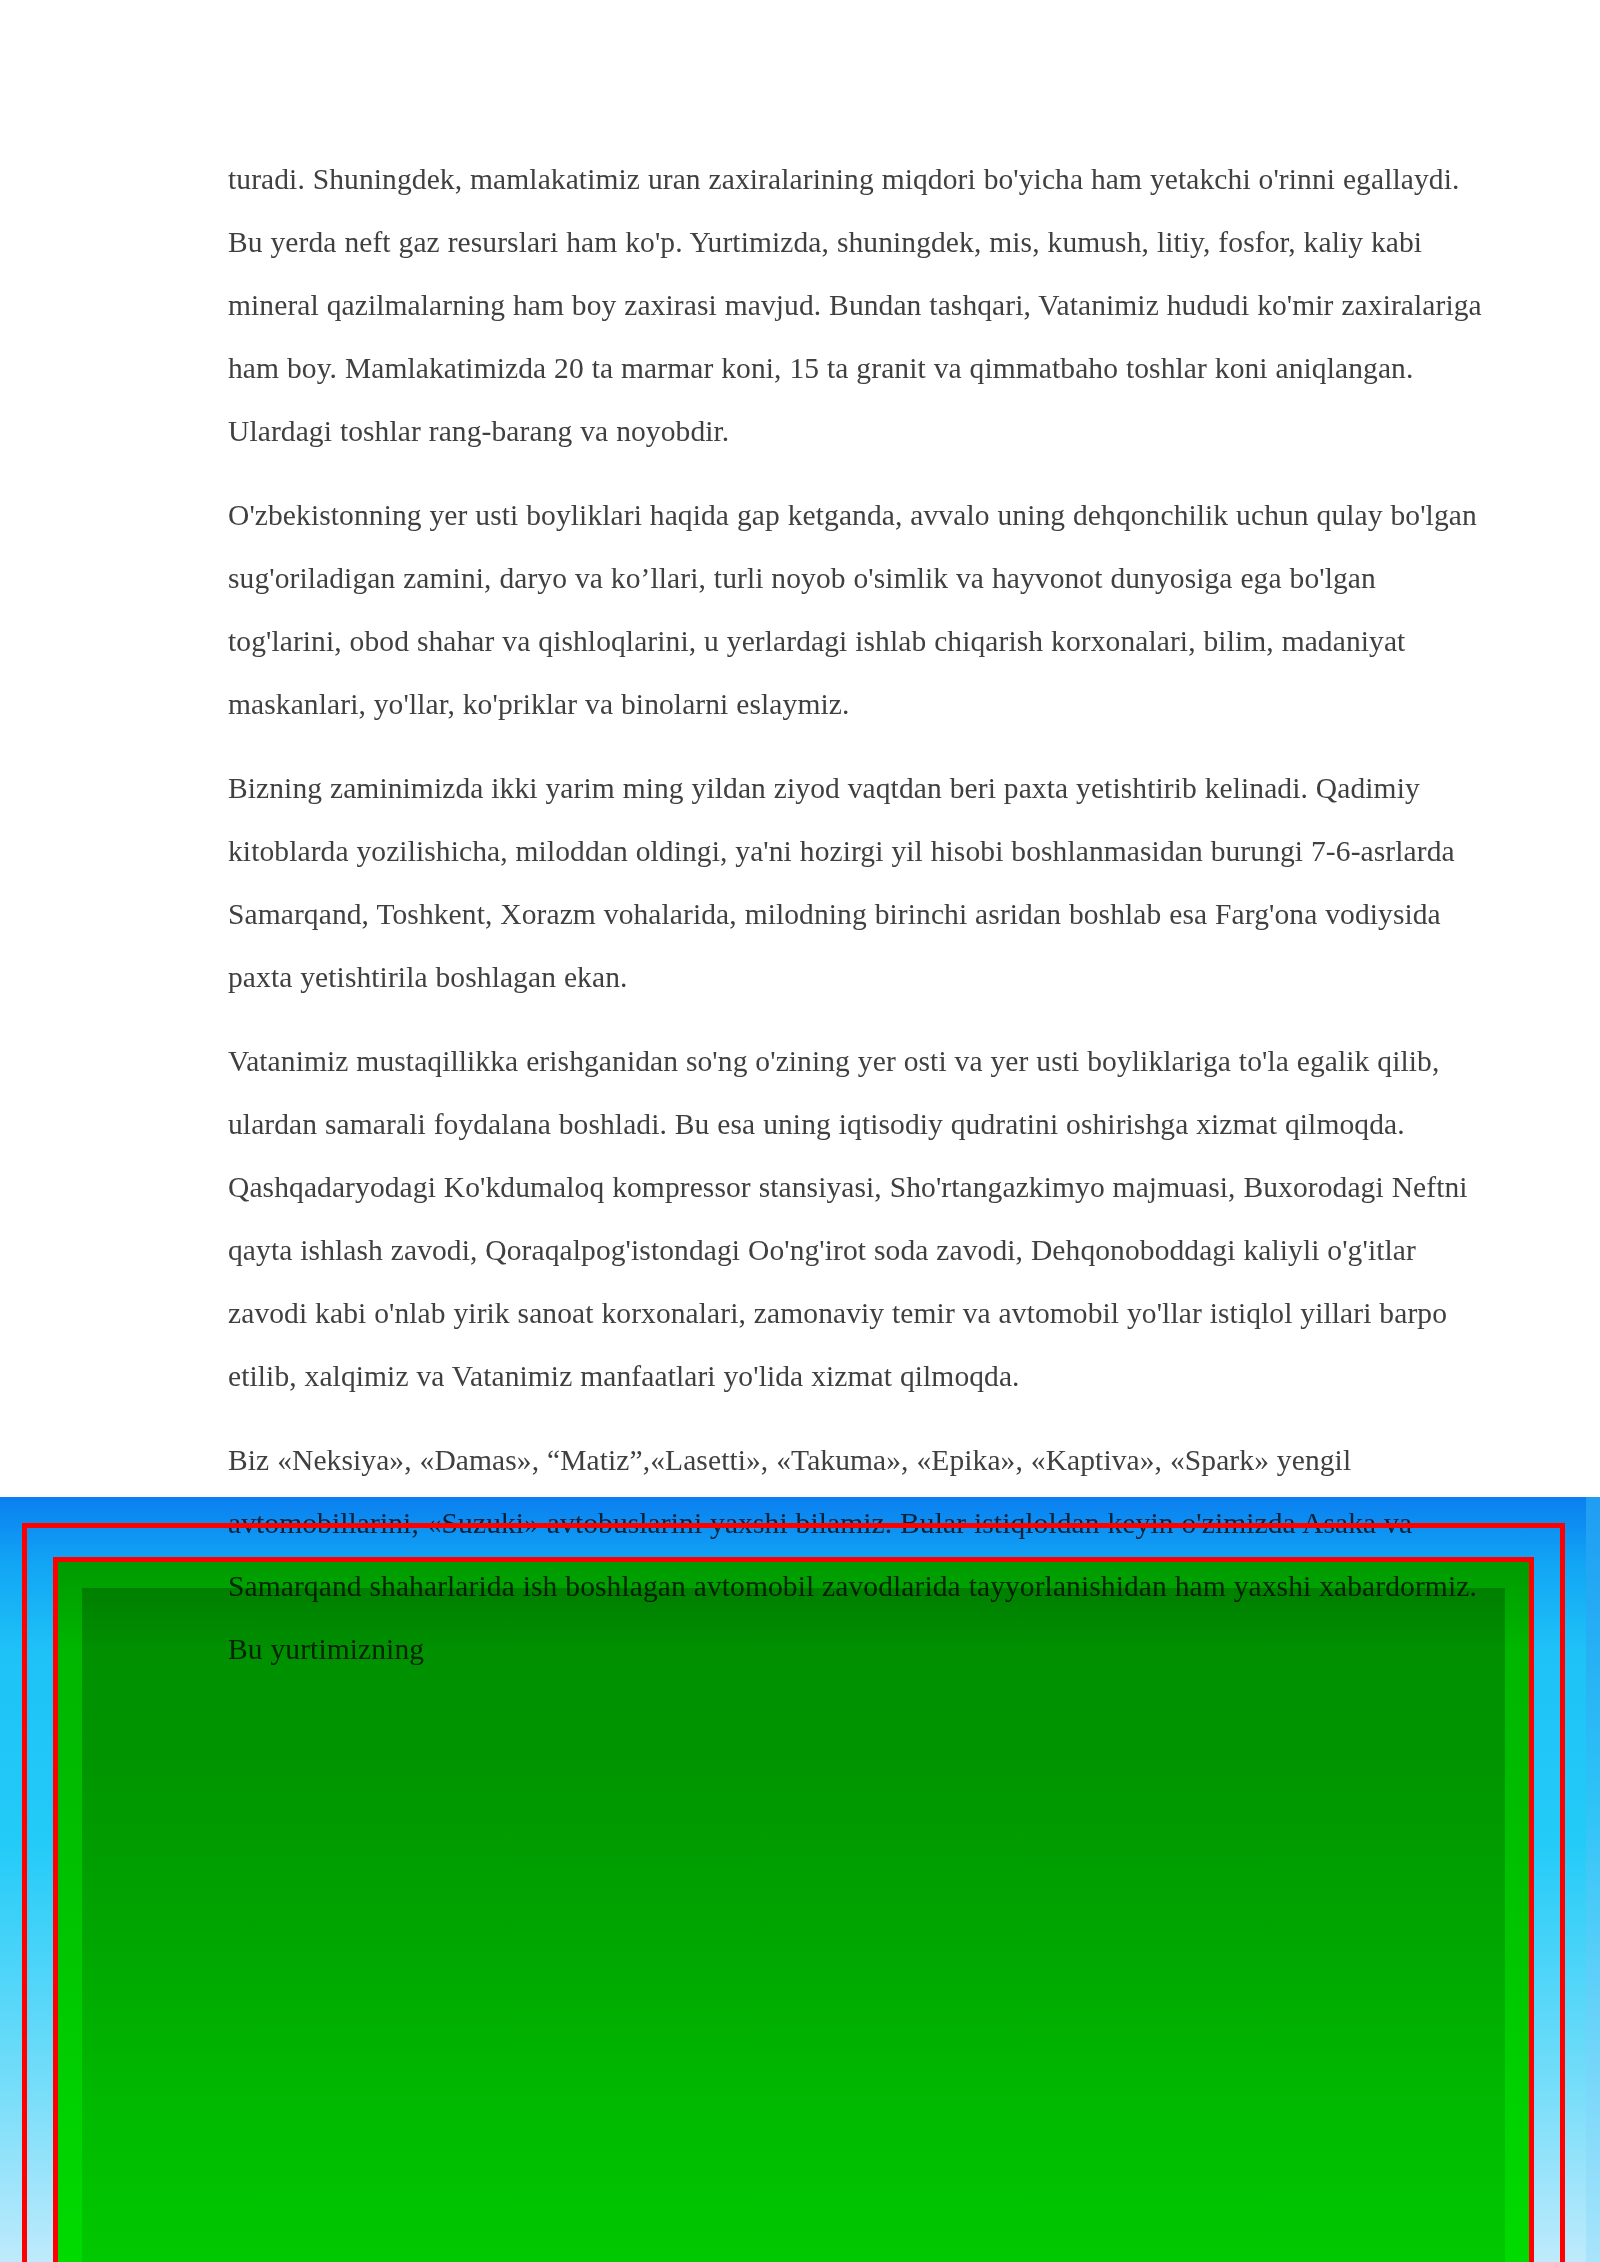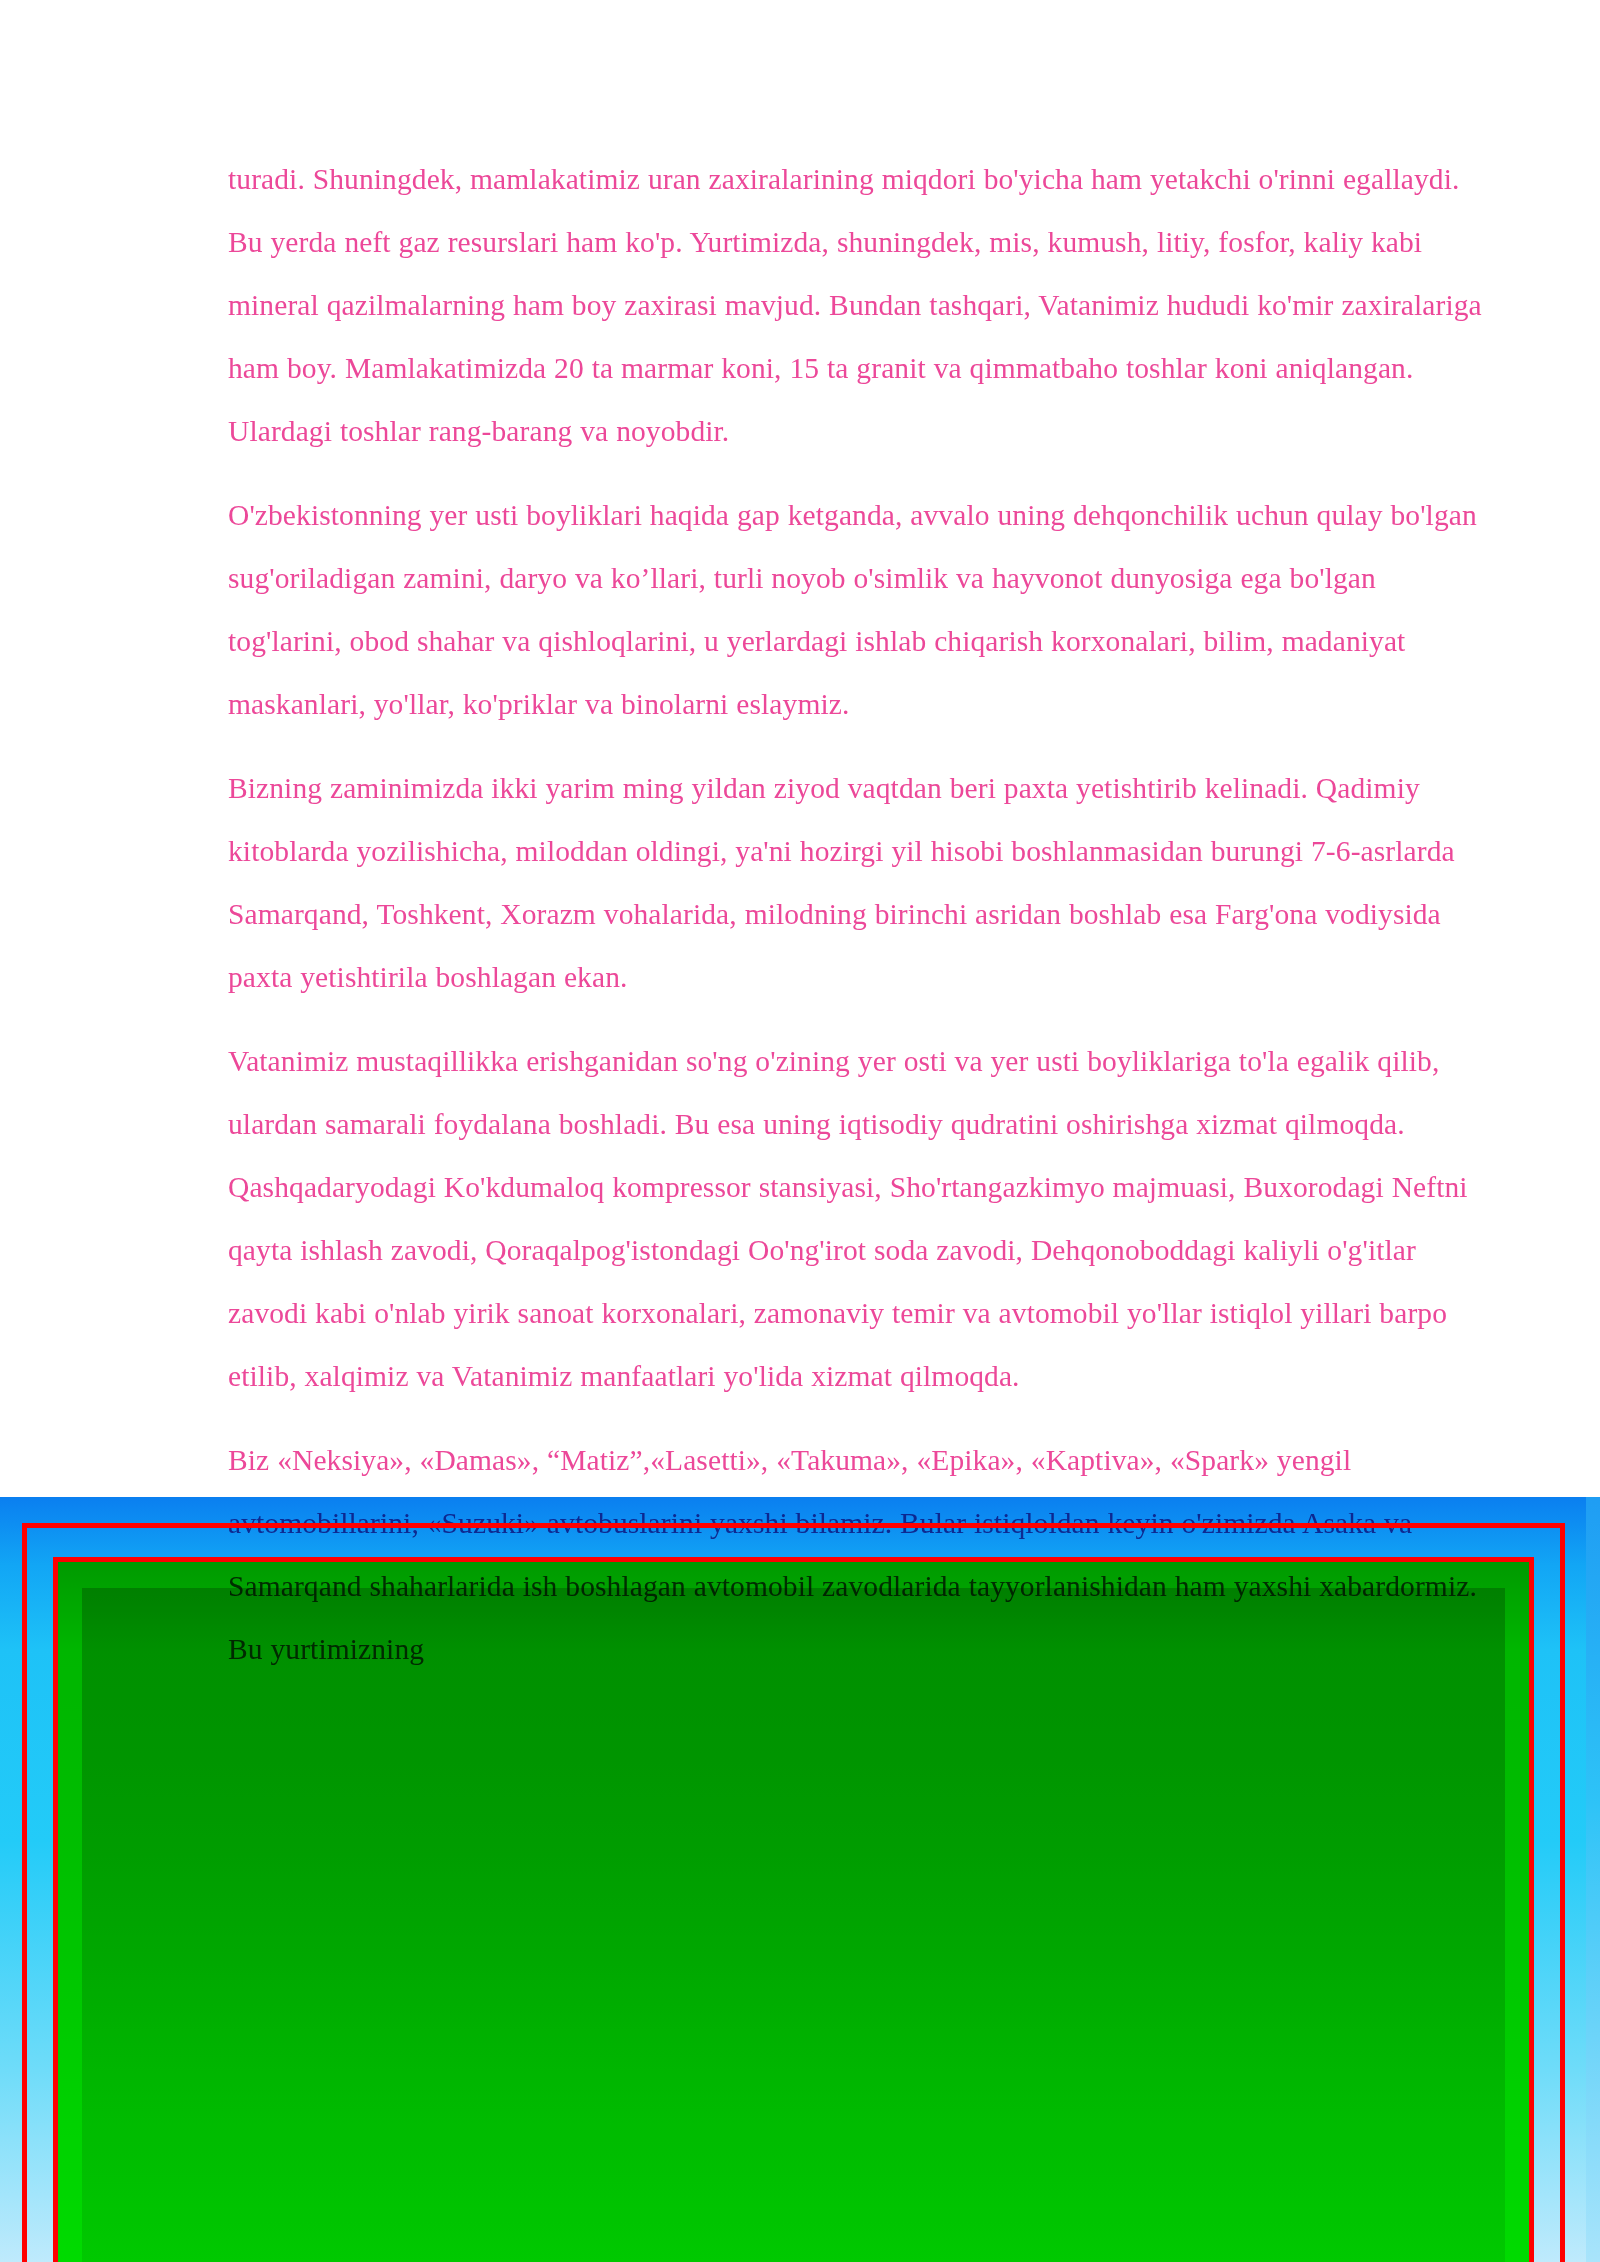--- a/index.html
+++ b/index.html
@@ -28,21 +28,21 @@
   #doc-body {
     position: absolute;
     left: 228px;
     top: 148px;
     width: 1256px;
   }
 
   .para {
     font-size: 29.5px;
     line-height: 63px;
-    color: #ec4899;
+    color: #404040;
     margin: 0 0 21px 0;
     text-align: left;
     letter-spacing: 0.1px;
     word-spacing: 0.4px;
   }
 
   
   #overlay {
     position: absolute;
     left: 0;

